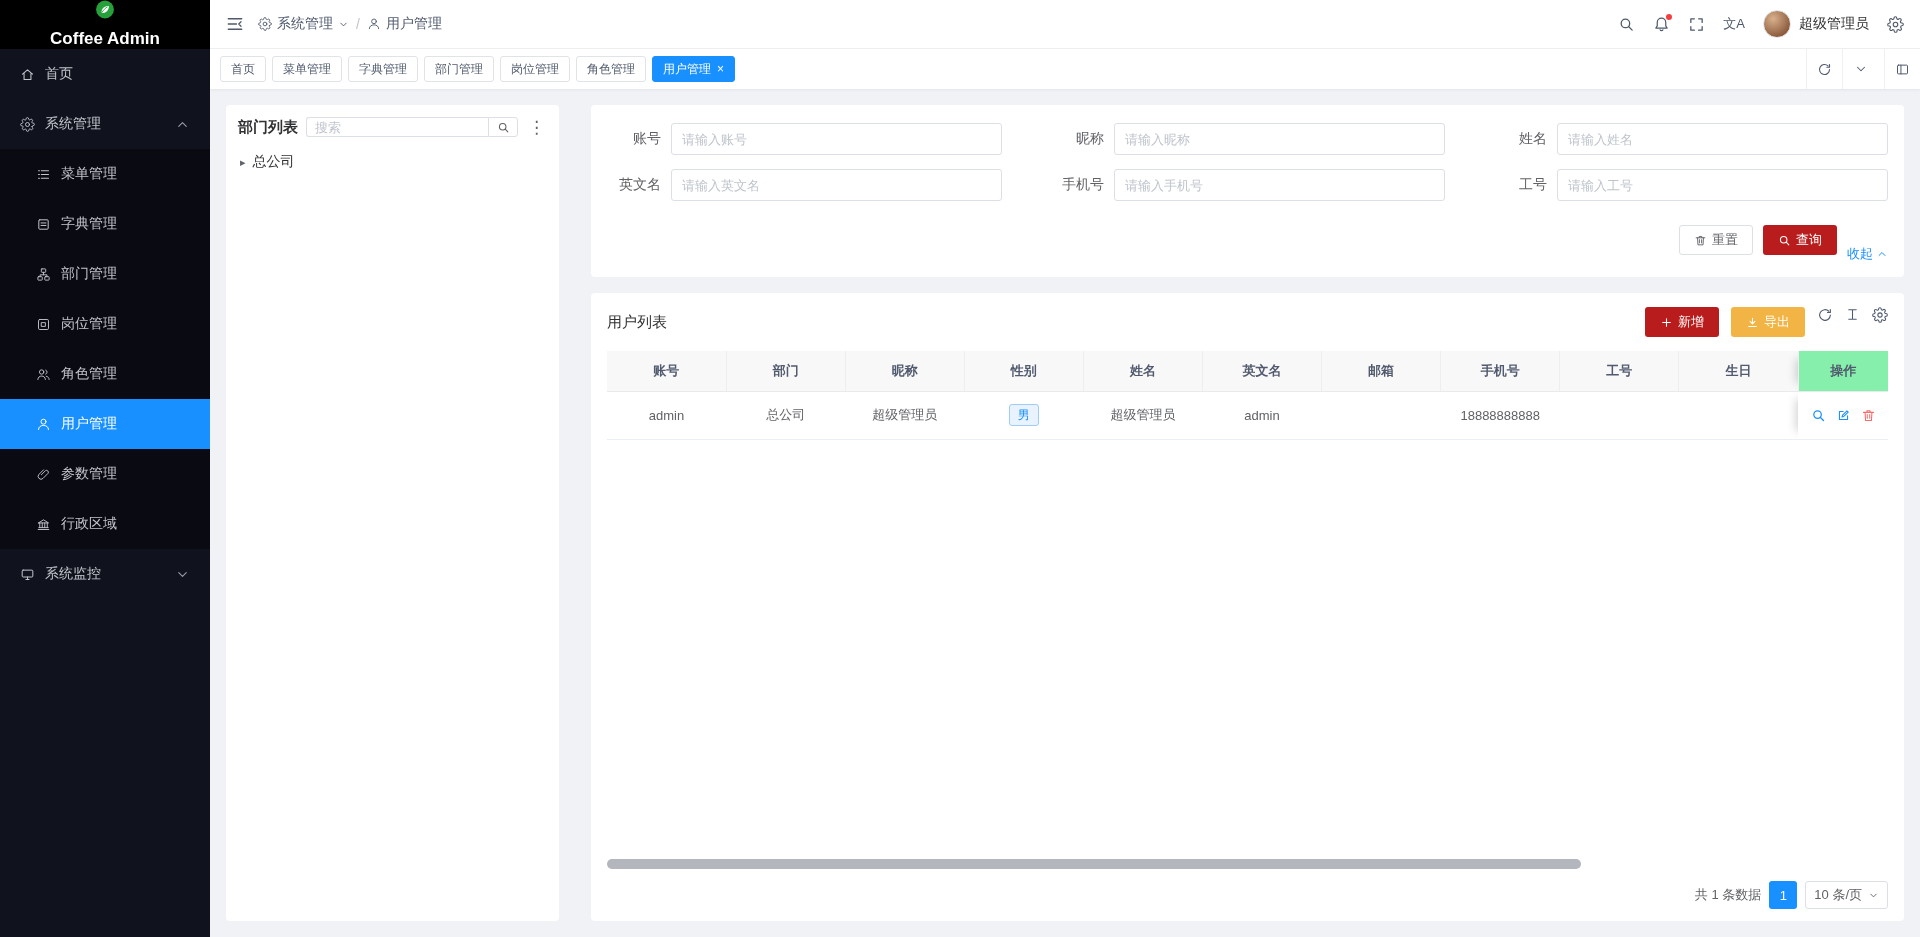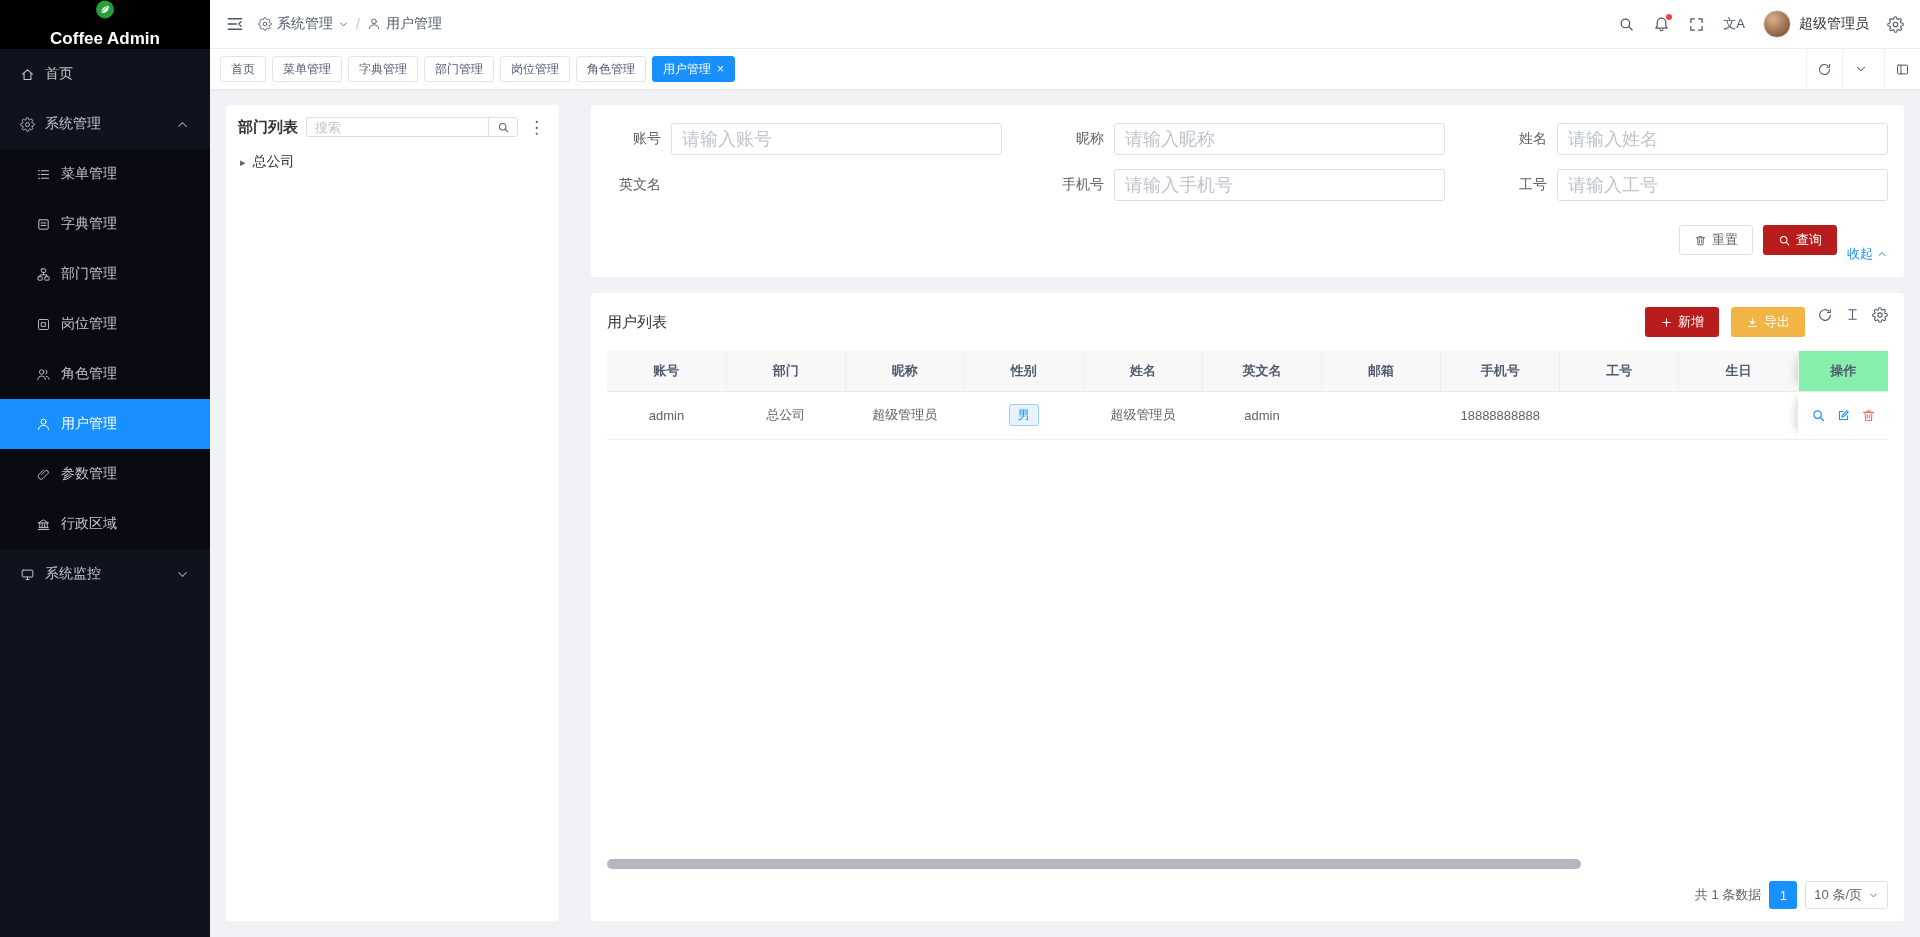--- a/index.html
+++ b/index.html
@@ -64,21 +64,21 @@
   .tree-arrow { font-size:11px; color:#5f6368; }
 
   
   .right-col { flex:1; display:flex; flex-direction:column; gap:16px; min-width:0; }
 
   
   .filter-card { padding:18px 16px 14px; }
   .filter-grid { display:grid; grid-template-columns:1fr 1fr 1fr; column-gap:48px; row-gap:14px; }
   .field { display:flex; align-items:center; min-width:0; }
   .field label { width:64px; flex:none; text-align:right; padding-right:10px; font-size:14px; color:#606266; white-space:nowrap; }
-  .field input { flex:1; min-width:0; height:32px; border:1px solid #dcdfe6; border-radius:3px; padding:0 10px; font-size:18px; color:#303133; outline:none; }
+  .field input { flex:1; min-width:0; height:32px; border:1px solid #dcdfe6; border-radius:3px; padding:0 10px; font-size:13px; color:#303133; outline:none; }
   .field input::placeholder { color:#bfc4cc; }
   .filter-actions { display:flex; justify-content:flex-end; align-items:center; gap:10px; margin-top:16px; }
   .btn { height:30px; display:inline-flex; align-items:center; gap:5px; padding:0 14px; border-radius:3px; font-size:13px; border:1px solid transparent; cursor:pointer; white-space:nowrap; }
   .btn-plain { background:#fff; border-color:#dcdfe6; color:#606266;justify-content:flex-end; }
   .btn-primary { background:#b91c1c; color:#fff; }
   .btn-warning { background:#f2b545; color:#fff; }
   .link { color:#1890ff; font-size:13px; display:inline-flex; align-items:center; gap:3px; cursor:pointer;margin-top:28px; }
 
   
   .list-card { flex:1; padding:14px 16px 10px; display:flex; flex-direction:column; min-height:0; }
@@ -347,20 +347,21 @@
             <div class="field">
               <label>昵称</label>
               <input type="text" placeholder="请输入昵称" style="">
             </div>
             <div class="field">
               <label>姓名</label>
               <input type="text" placeholder="请输入姓名" style="">
             </div>
             <div class="field">
               <label>英文名</label>
+              <input type="text" placeholder="请输入英文名" style="">
             </div>
             <div class="field">
               <label>手机号</label>
               <input type="text" placeholder="请输入手机号" style="">
             </div>
             <div class="field">
               <label>工号</label>
               <input type="text" placeholder="请输入工号" style="">
             </div>
           </div>

